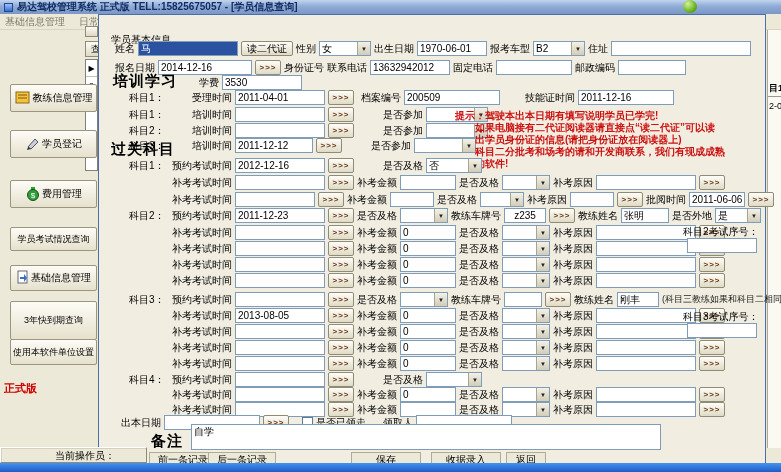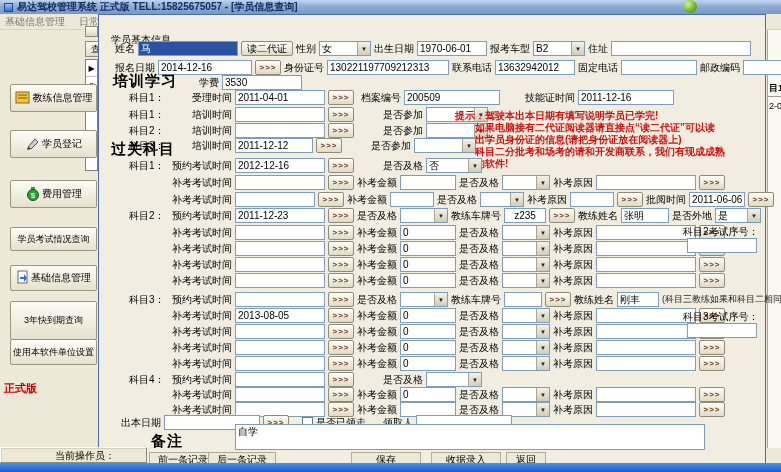--- a/index.html
+++ b/index.html
@@ -160,21 +160,20 @@
           <span class="ar">▼</span>
         </span>
       <span class="lbl">住址</span>
       <input class="inp" style="width: 140px;" value="">
     </div>
     <div class="row" style="left:16px;top:28px">
       <span class="lbl">报名日期</span>
       <input class="inp" style="width: 94px;" value="2014-12-16">
       <button class="b3">&gt;&gt;&gt;</button>
       <span class="lbl">身份证号</span>
-      <input class="inp" style="width: 122px;" value="130221197709212313">
       <span class="lbl">联系电话</span>
       <input class="inp" style="width: 80px;" value="13632942012">
       <span class="lbl">固定电话</span>
       <input class="inp" style="width: 76px;" value="">
       <span class="lbl">邮政编码</span>
       <input class="inp" style="width: 68px;" value="">
     </div>
 
     <span class="sec" style="left:14px;top:40px">培训学习</span>
     <div class="row" style="left:100px;top:43px">
@@ -488,21 +487,21 @@
       <span class="lbl" style="margin-left:6px">出本日期</span>
       <input class="inp" style="width: 96px;" value="">
       <button class="b3">&gt;&gt;&gt;</button>
       <span class="cb" style="margin-left:10px"></span>
       <span class="lbl">是否已领走</span>
       <span class="lbl" style="margin-left:14px">领取人</span>
       <input class="inp" style="width: 96px;" value="">
     </div>
 
     <span class="sec" style="left:52px;top:400px">备注</span>
-    <textarea class="inp" style="position: absolute; left: 92px; top: 392px; width: 470px; height: 26px; resize: none; margin-left: 44px;">自学</textarea>
+    <textarea class="inp" style="position: absolute; left: 92px; top: 392px; width: 470px; height: 26px; resize: none;">自学</textarea>
 
     <button class="fbtn" style="left:50px;width:68px">前一条记录</button>
     <button class="fbtn" style="left:109px;width:68px">后一条记录</button>
     <button class="fbtn" style="left:252px;width:70px">保存</button>
     <button class="fbtn" style="left:332px;width:70px">收据录入</button>
     <button class="fbtn" style="left:407px;width:40px">返回</button>
   </div>
 </div>
 
 <div class="statusbar">

